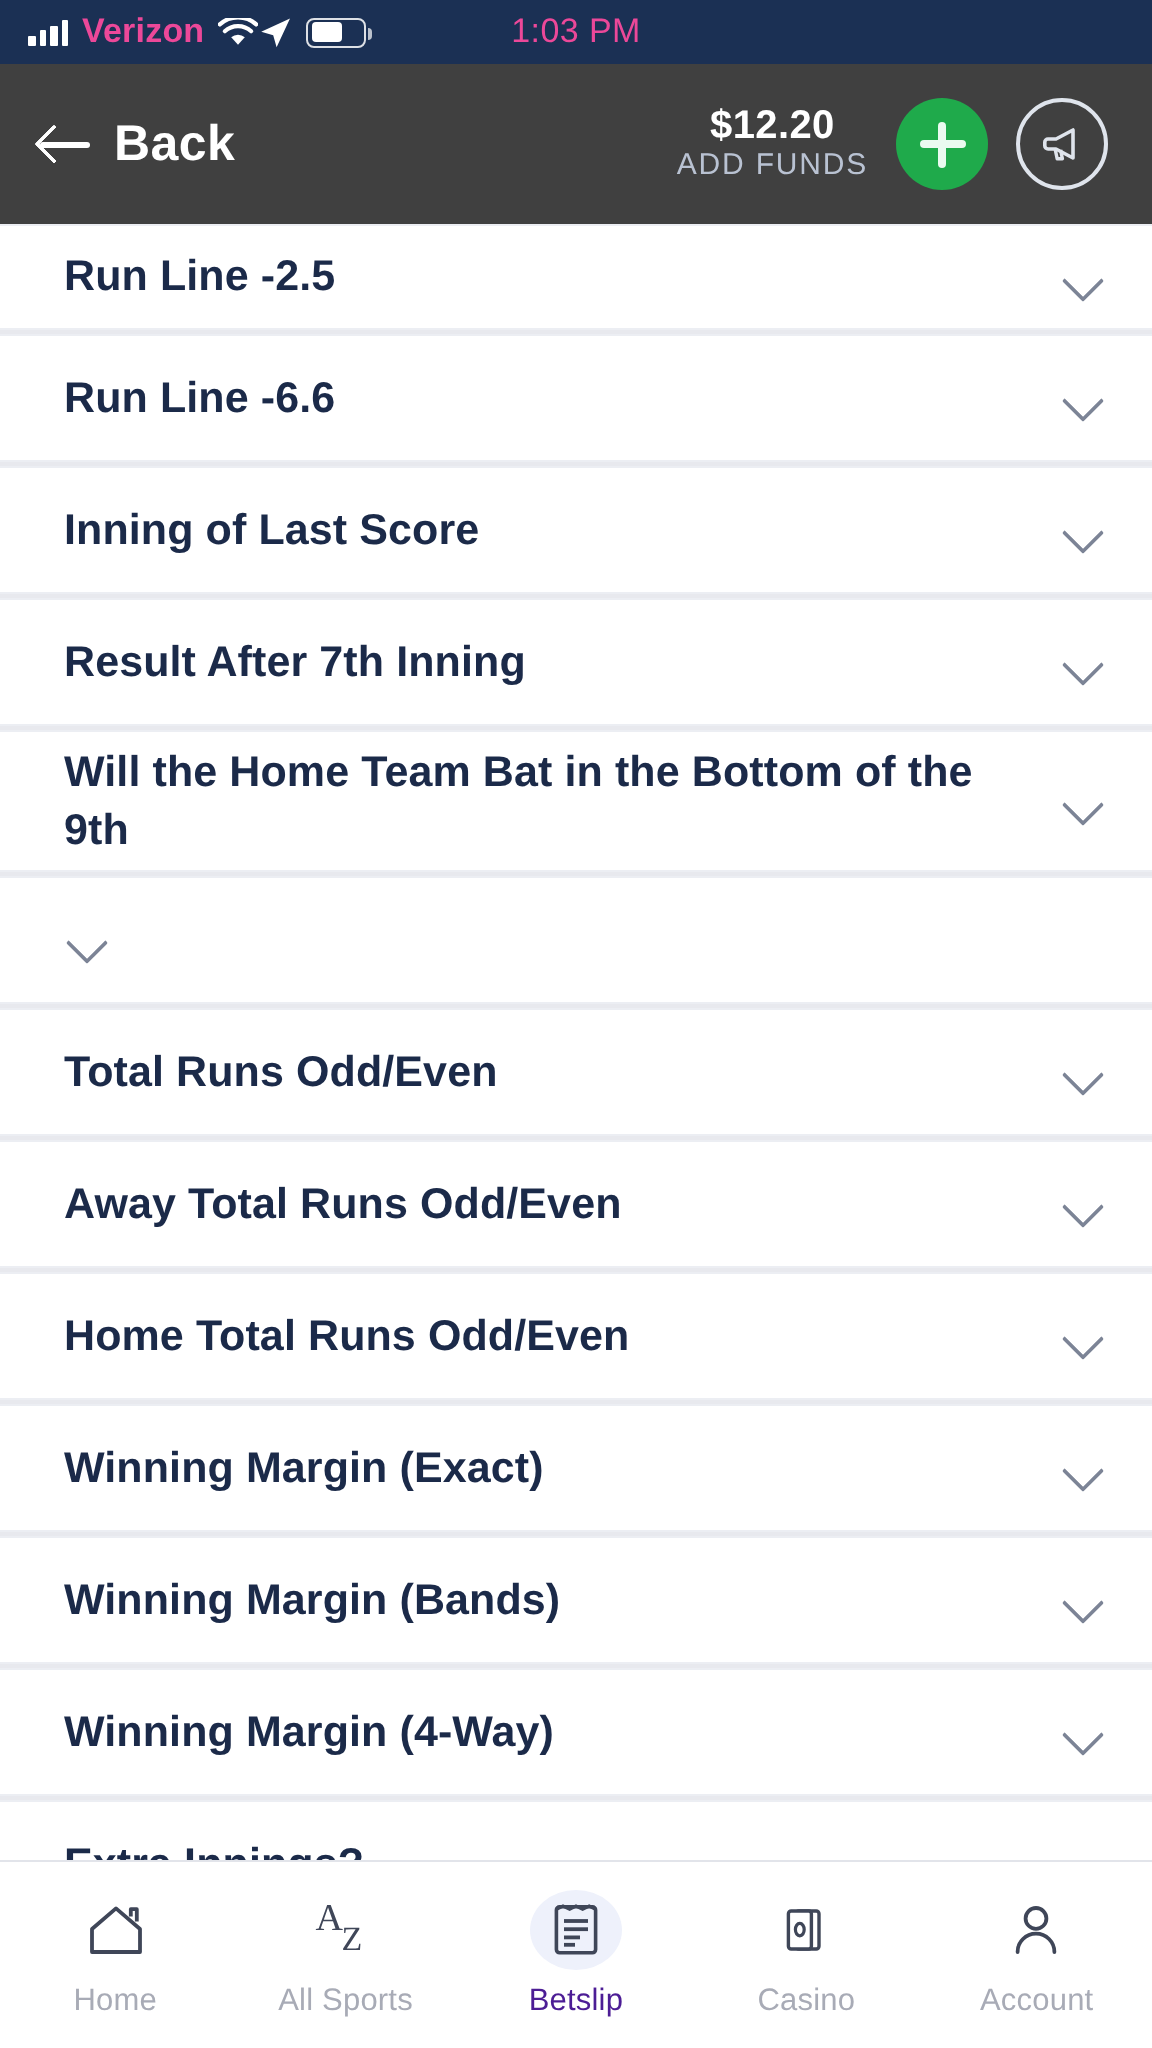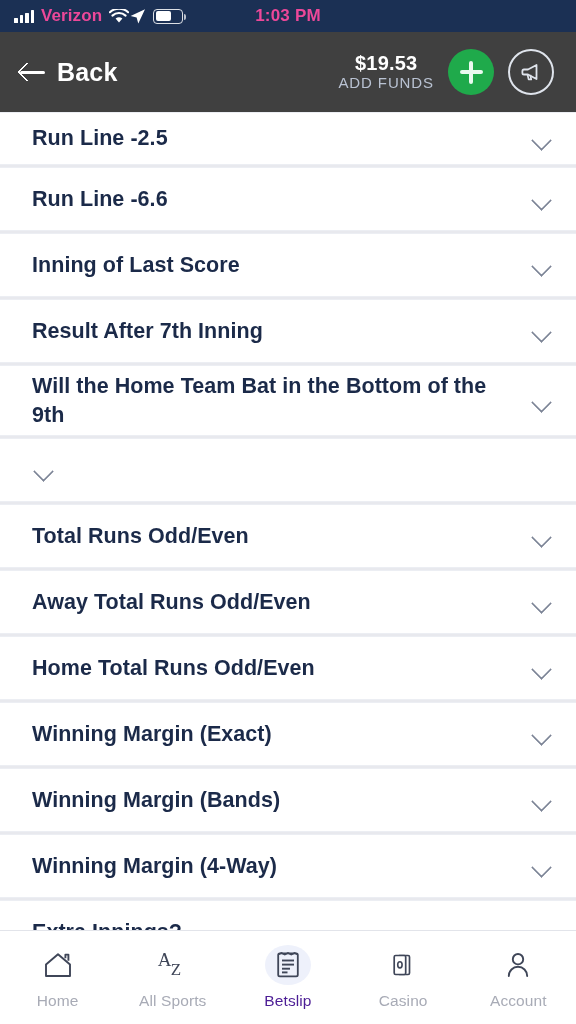--- a/index.html
+++ b/index.html
@@ -12,21 +12,21 @@
   .phone { position:relative; width:576px; height:1024px; display:flex; flex-direction:column; }
 
   
   .statusbar {
     height:32px; background:#1b3054; color:#ec4899;
     display:flex; align-items:center; justify-content:flex-start;
     padding:14px 14px; flex:none;
   }
   .sb-left, .sb-right { display:flex; align-items:center; gap:7px; }
   .sb-carrier { font-size:17px; font-weight:600; letter-spacing:.1px; }
-  .sb-time { font-size:17px; font-weight:700; letter-spacing:.2px;
+  .sb-time { font-size:17px; font-weight:400; letter-spacing:.2px;
              position:absolute; left:0; right:0; text-align:center; pointer-events:none; }
   .bars { display:flex; align-items:flex-end; gap:2px; height:13px; }
   .bars i { display:block; width:3.5px; background:#fff; border-radius:.5px; }
   .bars i:nth-child(1){height:5px;} .bars i:nth-child(2){height:7.5px;}
   .bars i:nth-child(3){height:10px;} .bars i:nth-child(4){height:13px;}
   .battery { width:30px; height:15px; border:1.6px solid rgba(255,255,255,.85);
              border-radius:4px; position:relative; display:flex; align-items:center; padding:1.6px; }
   .battery::after { content:""; position:absolute; right:-4px; top:4.2px; width:2.4px; height:6px;
              background:rgba(255,255,255,.7); border-radius:0 2px 2px 0; }
   .battery .fill { height:100%; background:#fff; border-radius:2px; }
@@ -126,21 +126,21 @@
     </div>
   </div>
 
   <div class="appbar">
     <div class="back">
       <span class="back-arrow"></span>
       <span class="back-label">Back</span>
     </div>
     <div class="hdr-right">
       <div class="funds">
-        <div class="amt">$19.53</div>
+        <div class="amt">$12.20</div>
         <div class="lbl">ADD FUNDS</div>
       </div>
       <div class="plus-btn">
           <span></span>
         </div>
       <div class="megaphone">
         <svg width="26" height="26" viewBox="0 0 26 26">
           <path d="M6 10.5 h4 L18.5 6 v14 L10 15.5 H6 a1.6 1.6 0 0 1-1.6-1.6 v-1.8 A1.6 1.6 0 0 1 6 10.5 Z" fill="none" stroke="#dfe4ec" stroke-width="1.8" stroke-linejoin="round"></path>
           <path d="M9.6 15.7 L10.6 20.4 h2.6 L12.3 15.9" fill="none" stroke="#dfe4ec" stroke-width="1.7" stroke-linejoin="round"></path>
         </svg>

